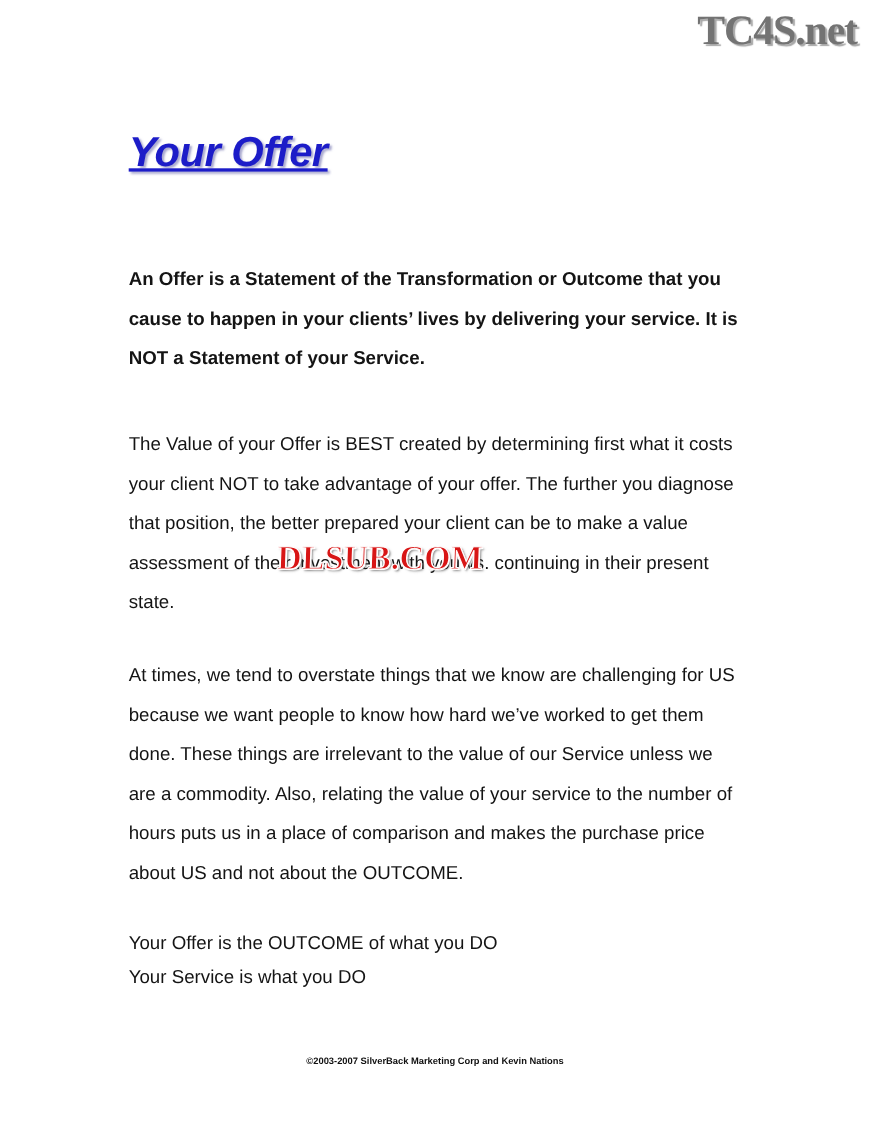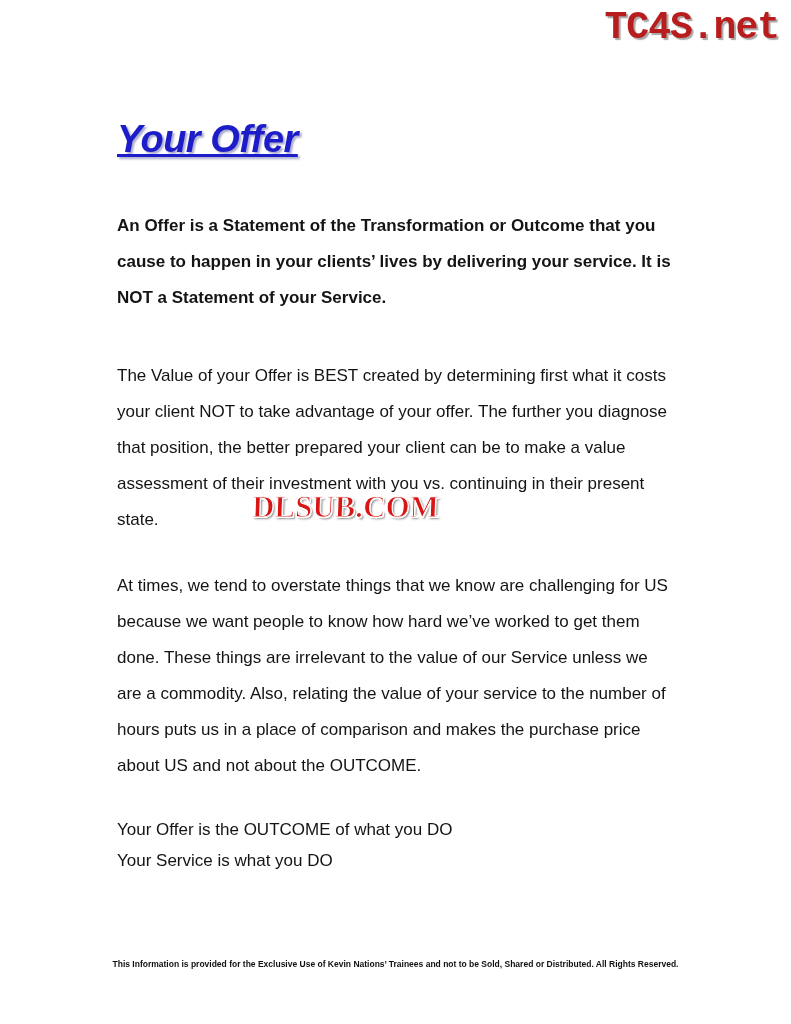--- a/index.html
+++ b/index.html
@@ -18,25 +18,25 @@
   .page {
     position: absolute;
     inset: 0;
   }
 
   
   .site-logo {
     position: absolute;
     top: 6px;
     right: 12px;
-    font-family: Liberation Mono, monospace;
+    font-family: Liberation Serif, serif;
     font-weight: bold;
     font-size: 38px;
     letter-spacing: -1px;
-    color: #b91c1c;
+    color: #737373;
     text-shadow: 2px 2px 1px rgba(120,120,120,0.65);
   }
 
   
   .doc-title {
     position: absolute;
     left: 117px;
     top: 93px;
     font-family: "Liberation Sans", sans-serif;
     font-weight: bold;
@@ -58,20 +58,21 @@
     font-size: 17px;
     line-height: 36px;
   }
 
   .para {
     margin: 0 0 30px 0;
   }
   .para.lead {
     font-weight: bold;
     margin-bottom: 42px;
+    margin-top: 28px;
   }
   .para.tight {
     line-height: 31px;
     margin-bottom: 0;
   }
 
   
   .watermark {
     position: absolute;
     left: 252px;
@@ -132,17 +133,17 @@
     <p class="para">At times, we tend to overstate things that we know are challenging for US because we want people to know how hard we’ve worked to get them done. These things are irrelevant to the value of our Service unless we are a commodity.  Also, relating the value of your service to the number of hours puts us in a place of comparison and makes the purchase price about US and not about the OUTCOME.</p>
 
     <p class="para tight">Your Offer is the OUTCOME of what you DO</p>
 
     <p class="para tight">Your Service is what you DO</p>
   </div>
 
   <div class="watermark">DLSUB.COM</div>
 
   <div class="footer">
-    <div>This Information is provided for the Exclusive Use of Kevin Nations’ Trainees and not to be Sold, Shared or Distributed. All Rights Reserved.</div>
+    <div>©2003-2007 SilverBack Marketing Corp and Kevin Nations</div>
   </div>
 
 
 </div>
 
 </body></html>

